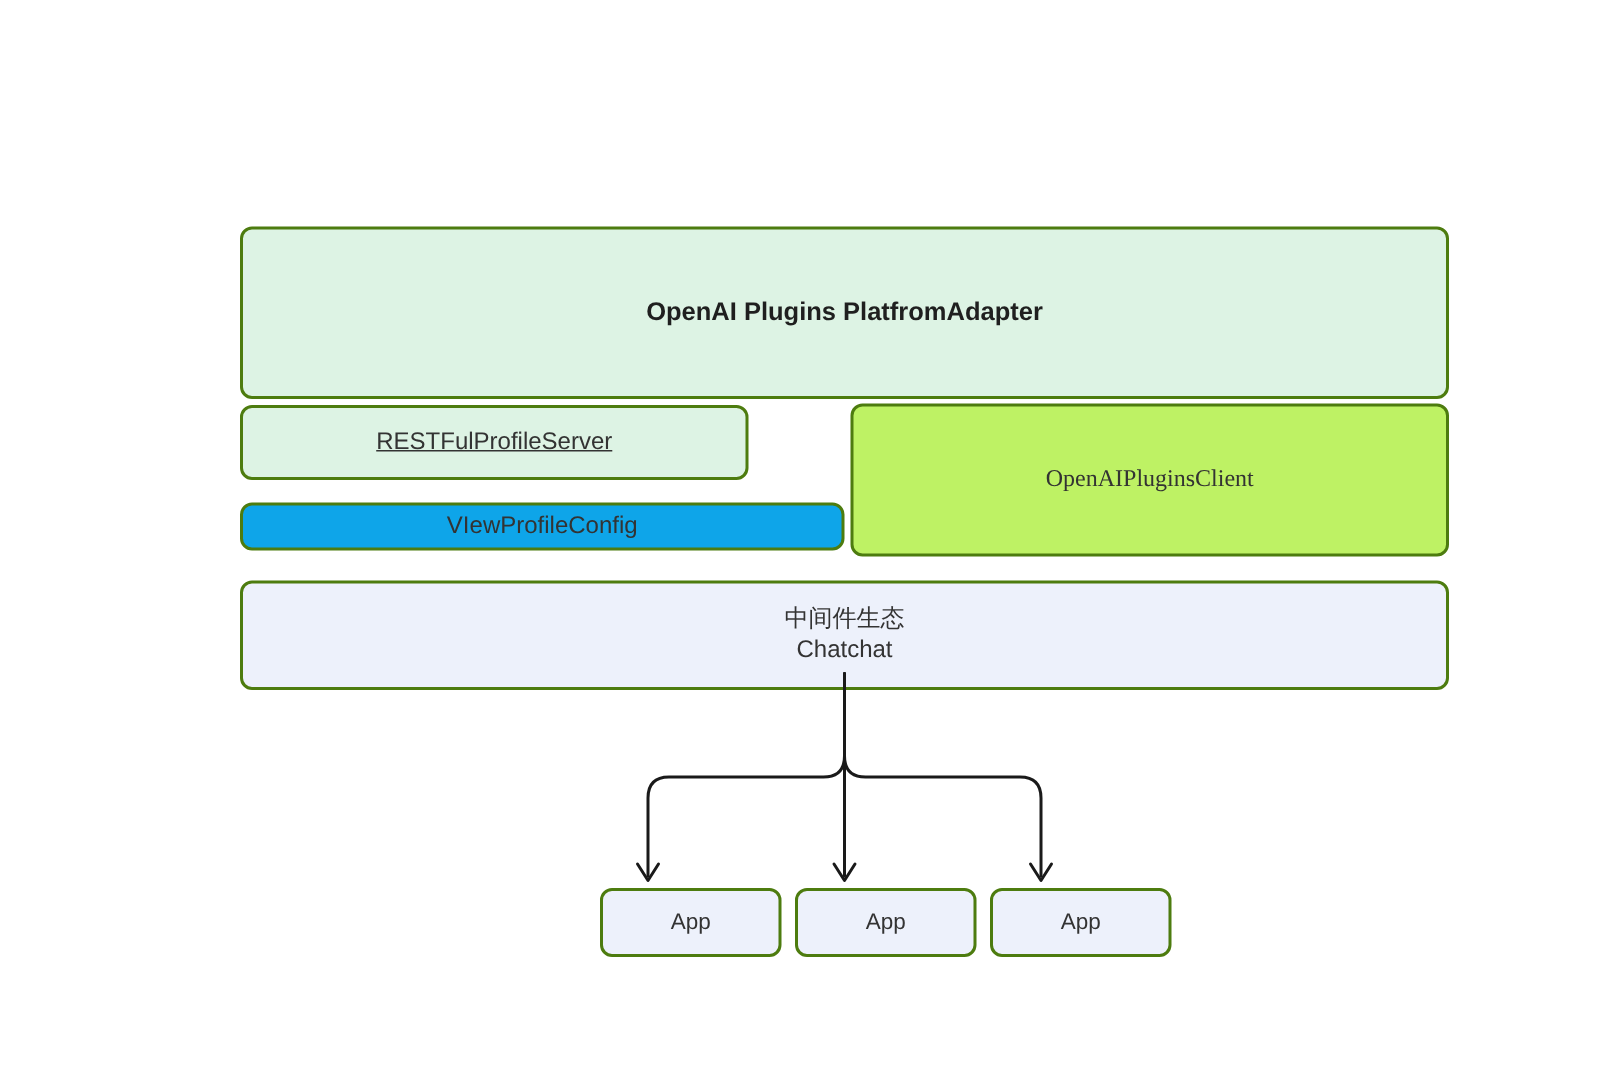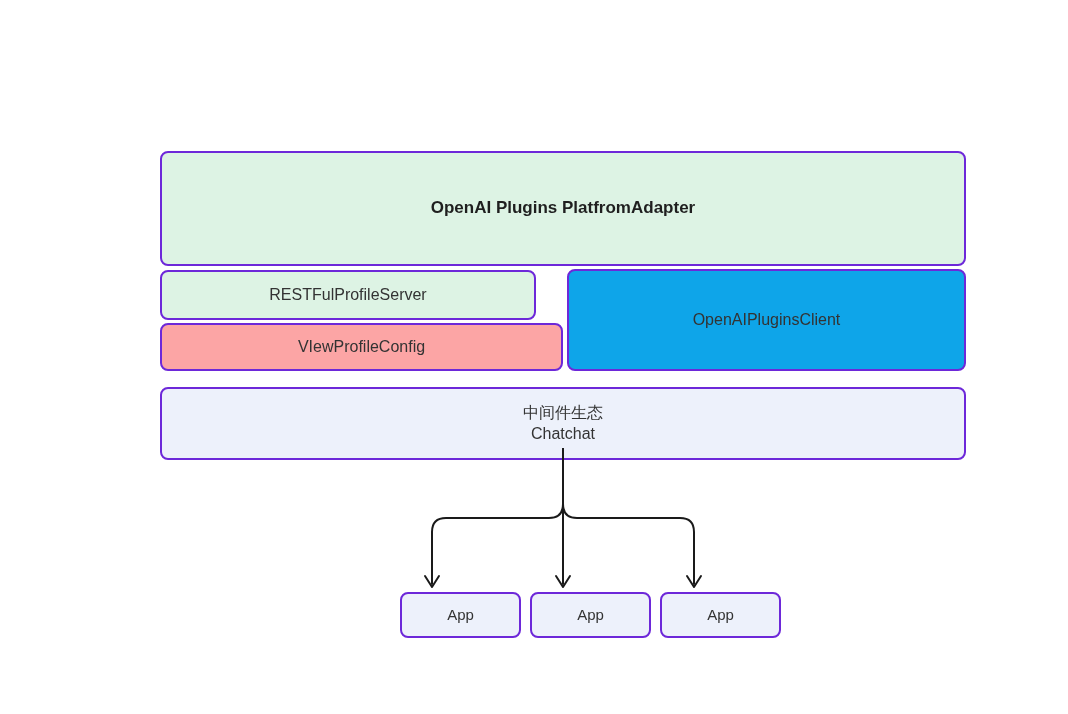--- a/index.html
+++ b/index.html
@@ -11,48 +11,50 @@
   .canvas {
     position: relative;
     width: 1068px;
     height: 714px;
     background: #ffffff;
     overflow: hidden;
   }
   .node {
     position: absolute;
     box-sizing: border-box;
-    border: 2px solid #6d28d9;
+    border: 2px solid #4d7c0f;
     border-radius: 8px;
     display: flex;
     align-items: center;
     justify-content: center;
     text-align: center;
     color: #333333;
     font-size: 16px;
     line-height: 1.3;
   }
   .node-adapter {
     left: 160px; top: 151px; width: 806px; height: 115px;
     background: #ddf3e4;
     font-weight: bold;
     font-size: 17px;
     color: #1f1f1f;
   }
   .node-rest {
-    left: 160px; top: 270px; width: 376px; height: 50px;
+    left: 160px; top: 270px; width: 339px; height: 50px;
     background: #ddf3e4;
+    text-decoration: underline;
   }
   .node-view {
-    left: 160px; top: 323px; width: 403px; height: 48px;
-    background: #fca5a5;
+    left: 160px; top: 335px; width: 403px; height: 32px;
+    background: #0ea5e9;
   }
   .node-client {
     left: 567px; top: 269px; width: 399px; height: 102px;
-    background: #0ea5e9;
+    background: #bef264;
+    font-family: Liberation Serif, serif;
   }
   .node-middleware {
     left: 160px; top: 387px; width: 806px; height: 73px;
     background: #edf1fb;
     flex-direction: column;
   }
   .node-middleware .line { display: block; }
   .node-app {
     top: 592px; width: 121px; height: 46px;
     background: #edf1fb;

